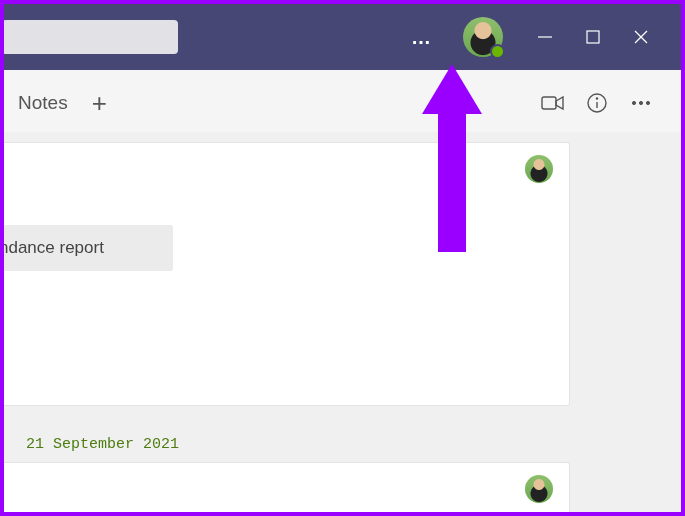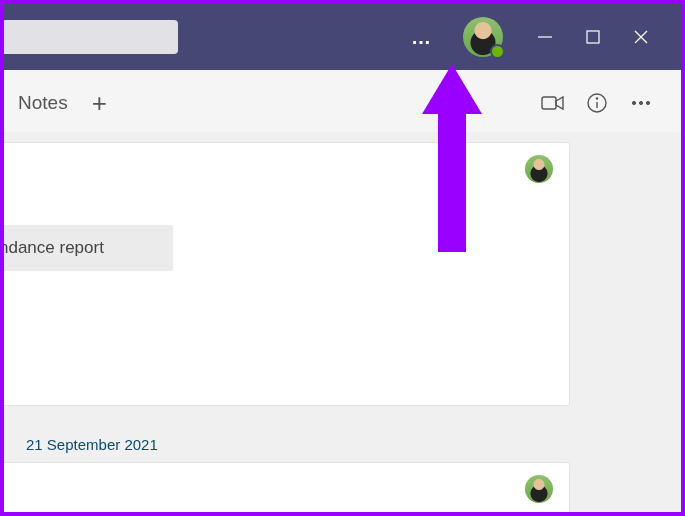--- a/index.html
+++ b/index.html
@@ -102,22 +102,23 @@
     background:#ebebec;
     border-radius:2px;
     display:flex; align-items:center;
     color:#444; font-size:17px;
     padding-left:6px;
   }
   .date {
     position:absolute;
     left:0; top:290px; right:0;
     text-align:left;
-    color:#0c4a6e; font-size:15px;
+    color:#4d7c0f; font-size:15px;
     padding:14px 22px 3px;
+    font-family:Liberation Mono, monospace;
   }
   .card2 { left:-6px; top:330px; width:572px; height:120px; }
 
   
   .arrow {
     position:absolute;
     left:418px; top:60px;
     width:60px; height:188px;
     pointer-events:none;
   }

